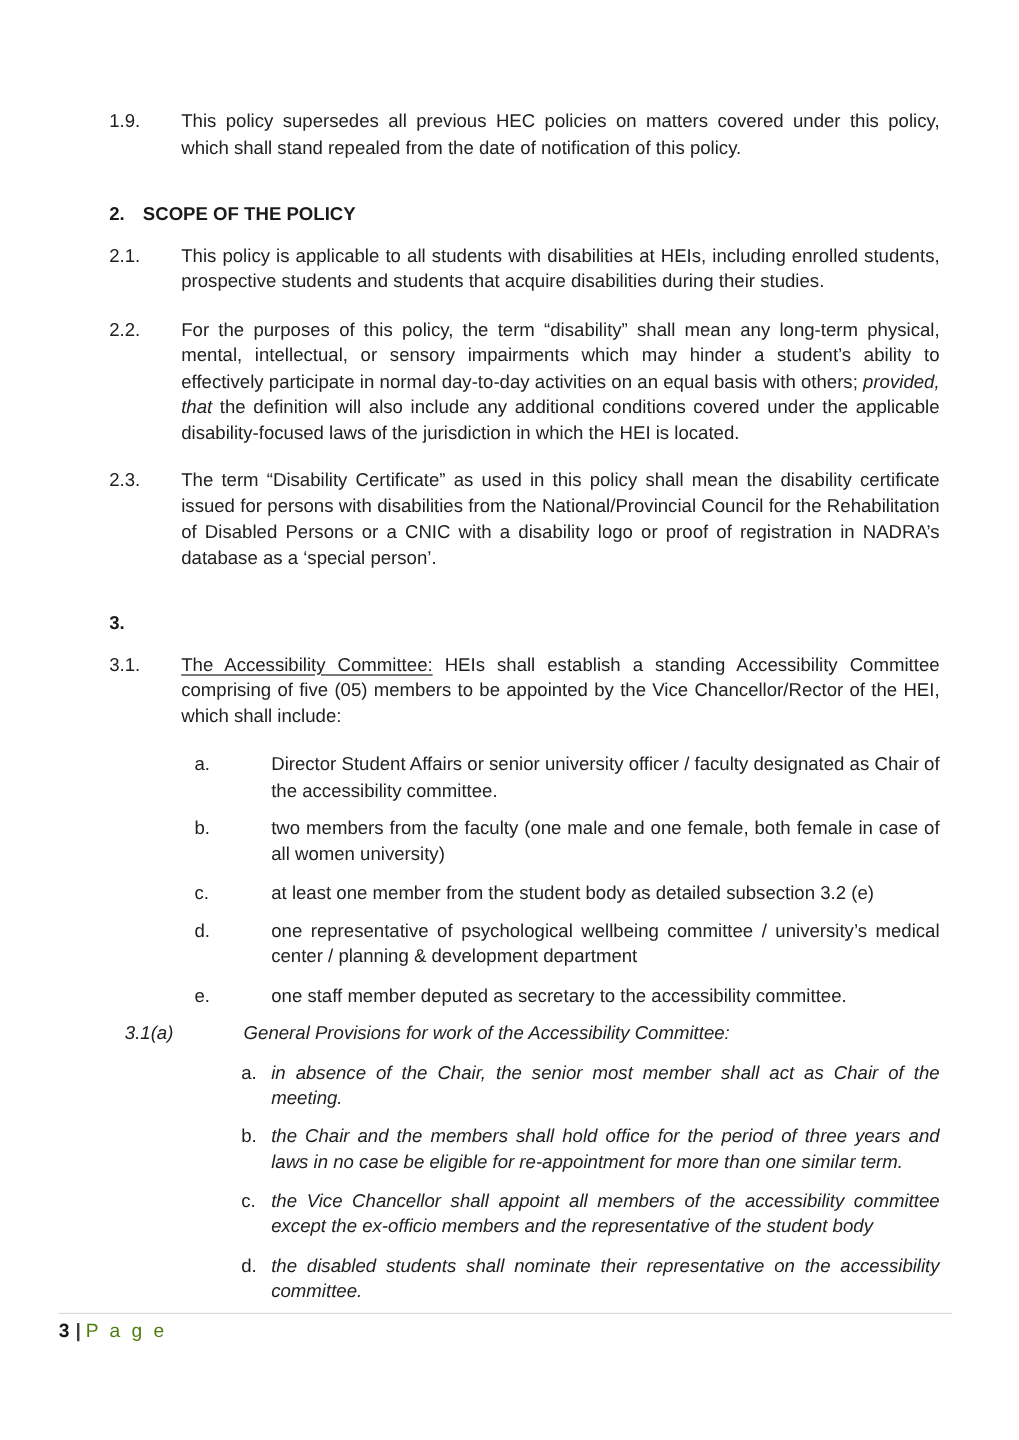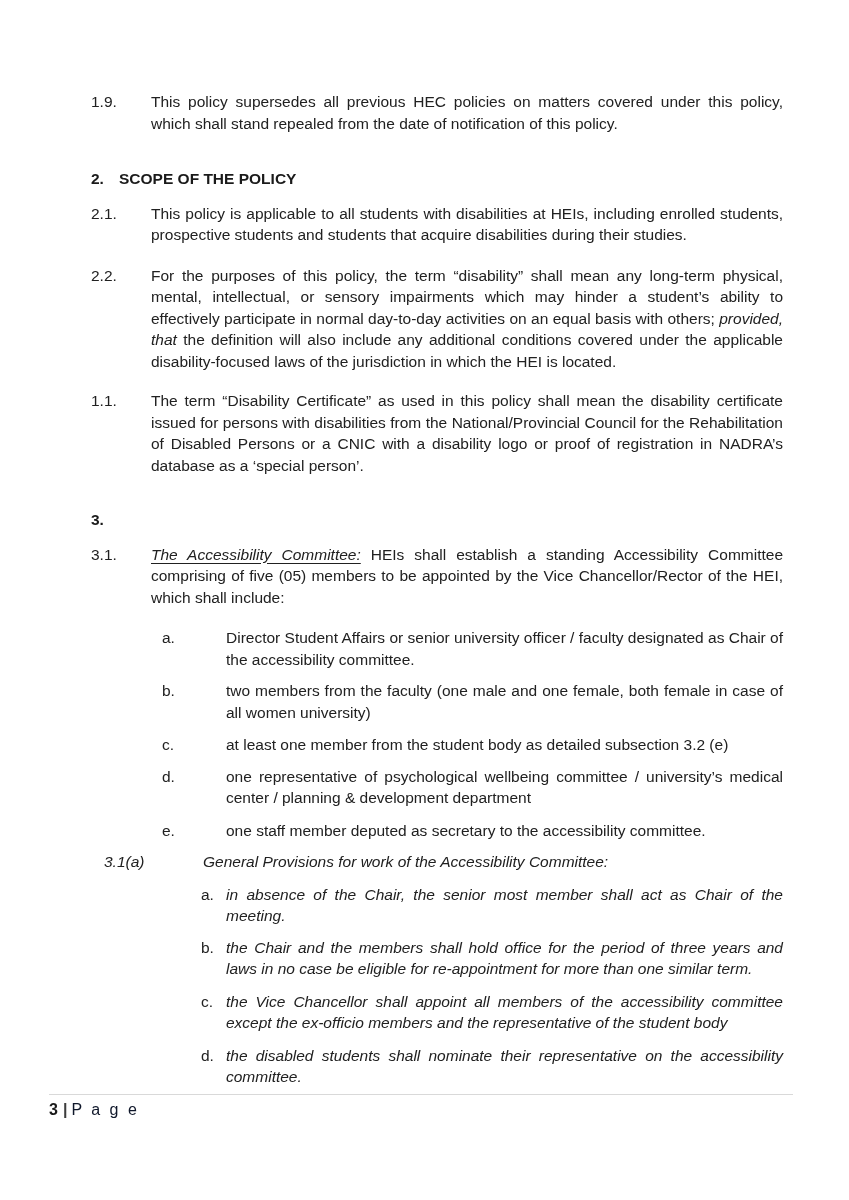--- a/index.html
+++ b/index.html
@@ -49,36 +49,36 @@
   
   .mb34 { margin-bottom: 34px; }
   .mb33 { margin-bottom: 33px; }
   .mb19 { margin-bottom: 19px; }
   .mb18 { margin-bottom: 18px; }
   .mb13 { margin-bottom: 13px; }
   .mb11 { margin-bottom: 11px; }
   .mb10 { margin-bottom: 10px; }
 
   .italic { font-style: italic; }
-  .underline { text-decoration: underline; text-underline-offset: 3px; font-style: italic; }
+  .underline { text-decoration: underline; text-underline-offset: 3px; }
 
   
   .footer {
     position: absolute;
     left: 49px;
     right: 72px;
     top: 1094px;
     border-top: 1px solid #d9d9d9;
     padding-top: 5px;
     font-size: 16px;
     line-height: 20px;
   }
   .footer .pgnum { font-weight: bold; color: #1a1a1a; }
   .footer .sep { font-weight: bold; color: #3d3d3d; margin: 0 4px 0 5px; }
-  .footer .pgword { color: #0f172a; letter-spacing: 2.5px; }
+  .footer .pgword { color: #4d7c0f; letter-spacing: 2.5px; }
 </style>
 </head>
 <body>
 
 <div class="page">
   <div class="content">
 
     <div class="para mb34">
       <div class="num">1.9.</div>
       <div class="body">This policy supersedes all previous HEC policies on matters covered under this policy, which shall stand repealed from the date of notification of this policy.</div>
@@ -93,21 +93,21 @@
       <div class="num">2.1.</div>
       <div class="body">This policy is applicable to all students with disabilities at HEIs, including enrolled students, prospective students and students that acquire disabilities during their studies.</div>
     </div>
 
     <div class="para mb18">
       <div class="num">2.2.</div>
       <div class="body"><span>For the purposes of this policy, the term “disability” shall mean any long-term physical, mental, intellectual, or sensory impairments which may hinder a student’s ability to effectively participate in normal day-to-day activities on an equal basis with others; </span><span class="italic">provided, that</span><span> the definition will also include any additional conditions covered under the applicable disability-focused laws of the jurisdiction in which the HEI is located.</span></div>
     </div>
 
     <div class="para mb33">
-      <div class="num">1.1.</div>
+      <div class="num">2.3.</div>
       <div class="body">The term “Disability Certificate” as used in this policy shall mean the disability certificate issued for persons with disabilities from the National/Provincial Council for the Rehabilitation of Disabled Persons or a CNIC with a disability logo or proof of registration in NADRA’s database as a ‘special person’.</div>
     </div>
 
     <div class="heading mb13">
       <div class="hnum">3.</div>
     </div>
 
     <div class="para mb19">
       <div class="num">3.1.</div>
       <div class="body"><span class="underline">The Accessibility Committee:</span><span> HEIs shall establish a standing Accessibility Committee comprising of five (05) members to be appointed by the Vice Chancellor/Rector of the HEI, which shall include:</span></div>

